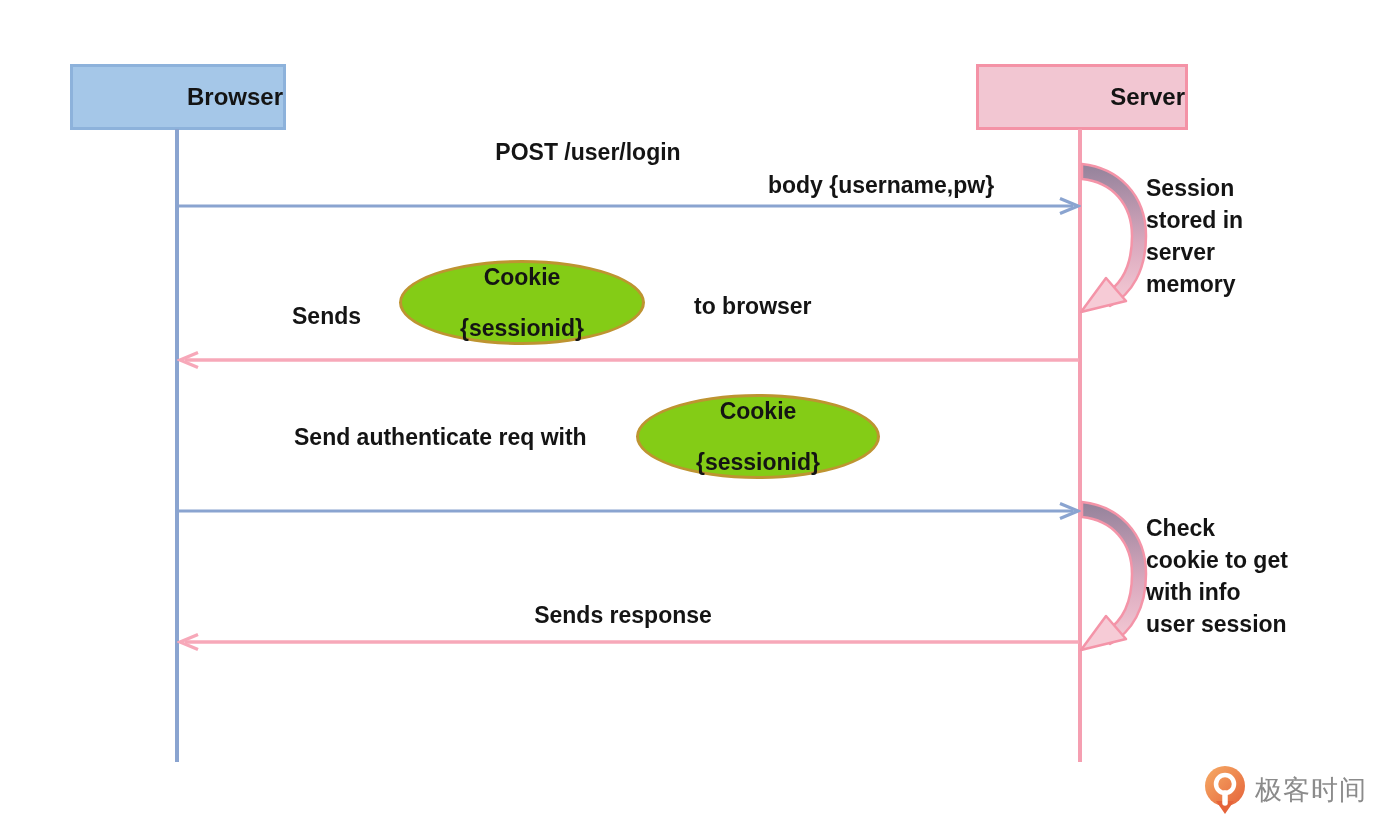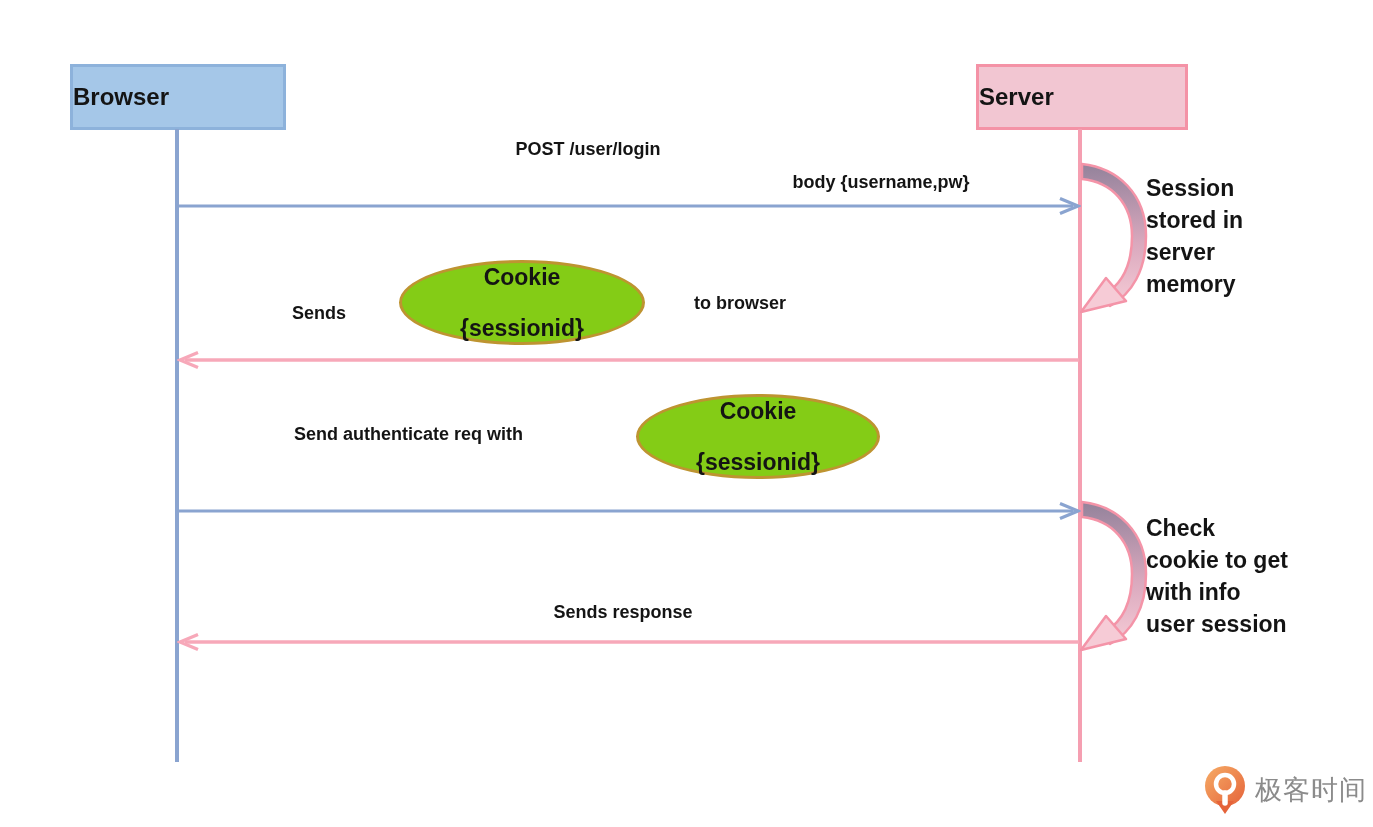--- a/index.html
+++ b/index.html
@@ -2,33 +2,33 @@
 <html><head>
 <meta charset="utf-8">
 <style>
   html,body{margin:0;padding:0;background:#ffffff;}
   .stage{
     position:relative;width:1373px;height:827px;background:#ffffff;overflow:hidden;
     font-family:"Liberation Sans",sans-serif;color:#141414;
   }
   
   .actor{
-    position:absolute;top:64px;height:60px;display:flex;align-items:center;justify-content:flex-start;
+    position:absolute;top:64px;height:60px;display:flex;align-items:center;justify-content:flex-end;
     font-size:24px;font-weight:700;
   }
   .actor.browser{left:70px;width:210px;background:#A5C7E8;border:3px solid #8DB2DB;}
   .actor.server{left:976px;width:206px;background:#F2C6D2;border:3px solid #F492A6;}
   
   .lifeline{position:absolute;top:129px;width:4px;height:633px;}
   .lifeline.blue{left:175px;background:#8AA4D0;}
   .lifeline.pink{left:1078px;background:#F59FB1;}
   
   .msg{position:absolute;left:177px;width:904px;height:20px;}
   
-  .lbl{position:absolute;white-space:nowrap;font-size:18px;font-weight:700;}
+  .lbl{position:absolute;white-space:nowrap;font-size:23px;font-weight:700;}
   .lbl.center{transform:translateX(-50%);}
   
   .cookie{
     position:absolute;border:3px solid #BE9431;background:#84cc16;border-radius:50%;
     display:flex;flex-direction:column;align-items:center;justify-content:space-between;
     font-size:23px;font-weight:700;line-height:1.22;
   }
   .cookie.c1{left:399px;top:260px;width:240px;height:79px;}
   .cookie.c2{left:636px;top:394px;width:238px;height:79px;}
   

